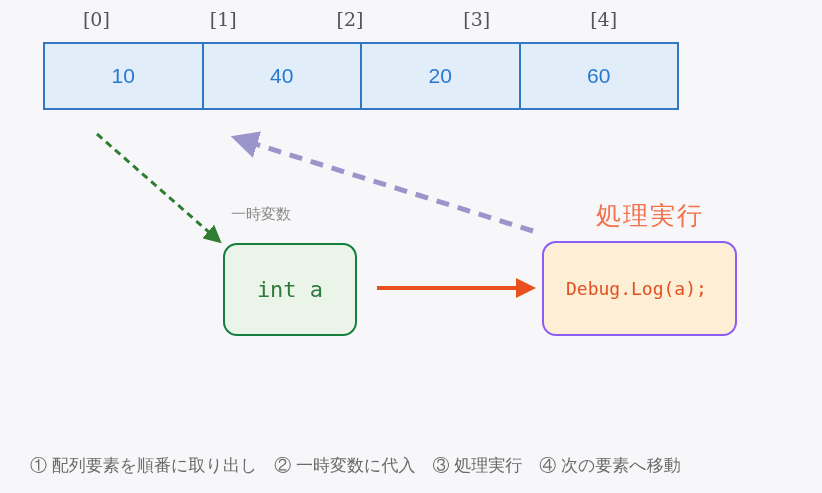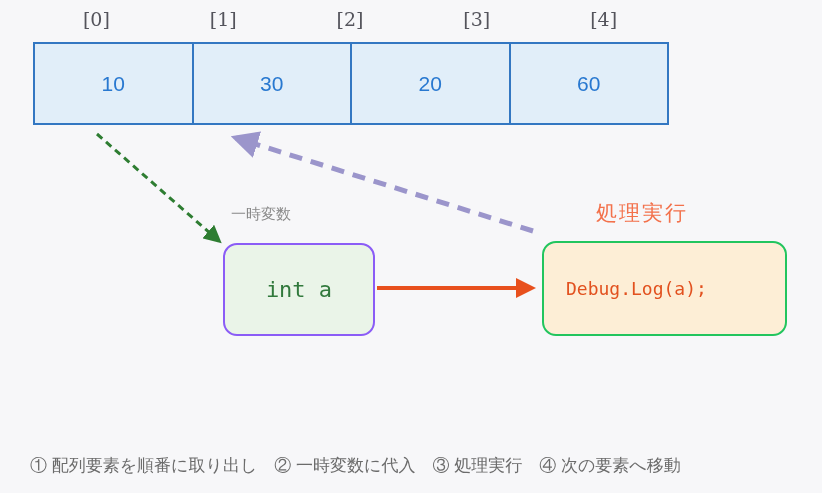--- a/index.html
+++ b/index.html
@@ -22,22 +22,22 @@
   .index-row span {
     flex: 1;
     text-align: center;
     font-family: "DejaVu Serif", serif;
     font-size: 19px;
     color: #54545c;
   }
   
   .array-box {
     position: absolute;
-    left: 33px; top: 42px;
-    width: 636px; height: 83px;
+    left: 43px; top: 42px;
+    width: 636px; height: 68px;
     box-sizing: border-box;
     border: 2px solid #3377c2;
     display: flex;
   }
   .array-cell {
     flex: 1;
     background: #e1eef9;
     display: flex;
     align-items: center;
     justify-content: center;
@@ -50,62 +50,62 @@
   .arrow-layer {
     position: absolute;
     left: 0; top: 0;
     width: 822px; height: 493px;
     pointer-events: none;
   }
   
   .temp-box {
     position: absolute;
     left: 223px; top: 243px;
-    width: 152px; height: 93px;
+    width: 134px; height: 93px;
     box-sizing: border-box;
     background: #eaf4e8;
-    border: 2px solid #8b5cf6;
+    border: 2px solid #15803d;
     border-radius: 14px;
     display: flex;
     align-items: center;
     justify-content: center;
   }
   .temp-code {
     font-family: "DejaVu Sans Mono", monospace;
     font-size: 22px;
     color: #31793c;
   }
   .temp-label {
     position: absolute;
     left: 231px; top: 205px;
     font-size: 15px;
     color: #8a8a8a;
   }
   
   .proc-box {
     position: absolute;
     left: 542px; top: 241px;
-    width: 245px; height: 95px;
+    width: 195px; height: 95px;
     box-sizing: border-box;
     background: #fdeed6;
-    border: 2px solid #22c55e;
+    border: 2px solid #8b5cf6;
     border-radius: 14px;
     display: flex;
     align-items: center;
   }
   .proc-code {
     font-family: "DejaVu Sans Mono", monospace;
     font-size: 18px;
     color: #e2511f;
     padding-left: 22px;
   }
   .proc-label {
     position: absolute;
     left: 596px; top: 199px;
-    font-size: 21px;
+    font-size: 25px;
     letter-spacing: 2px;
     color: #f3714b;
   }
   
   .caption {
     position: absolute;
     left: 30px; top: 454px;
     font-size: 17px;
     color: #6b6b6b;
   }
@@ -118,21 +118,21 @@
   <div class="index-row">
     <span>[0]</span>
     <span>[1]</span>
     <span>[2]</span>
     <span>[3]</span>
     <span>[4]</span>
   </div>
 
   <div class="array-box">
     <div class="array-cell">10</div>
-    <div class="array-cell">30</div>
+    <div class="array-cell">40</div>
     <div class="array-cell">20</div>
     <div class="array-cell">60</div>
   </div>
 
   <svg class="arrow-layer" viewBox="0 0 822 493" xmlns="http://www.w3.org/2000/svg">
     <defs>
       <marker id="ah-green" viewBox="0 0 10 10" refX="8" refY="5" markerWidth="6" markerHeight="6" orient="auto">
         <path d="M0,0 L10,5 L0,10 z" fill="#2e7d32"></path>
       </marker>
       <marker id="ah-purple" viewBox="0 0 10 10" refX="8" refY="5" markerWidth="5.5" markerHeight="5.5" orient="auto">

